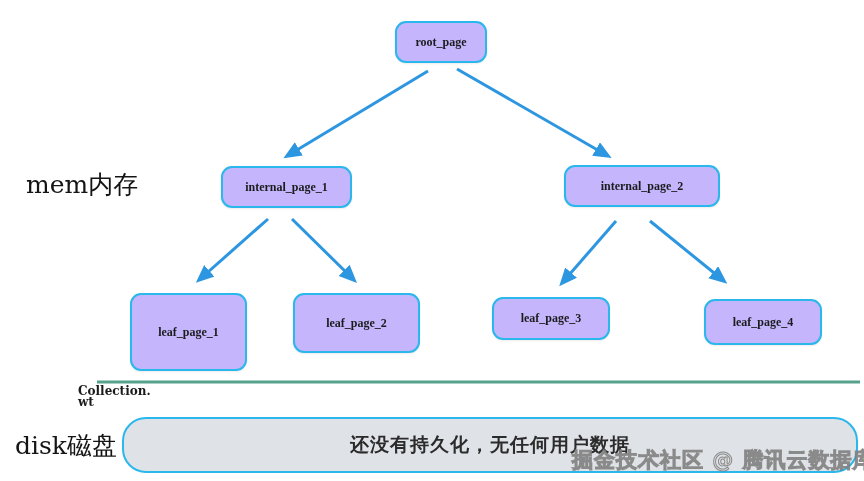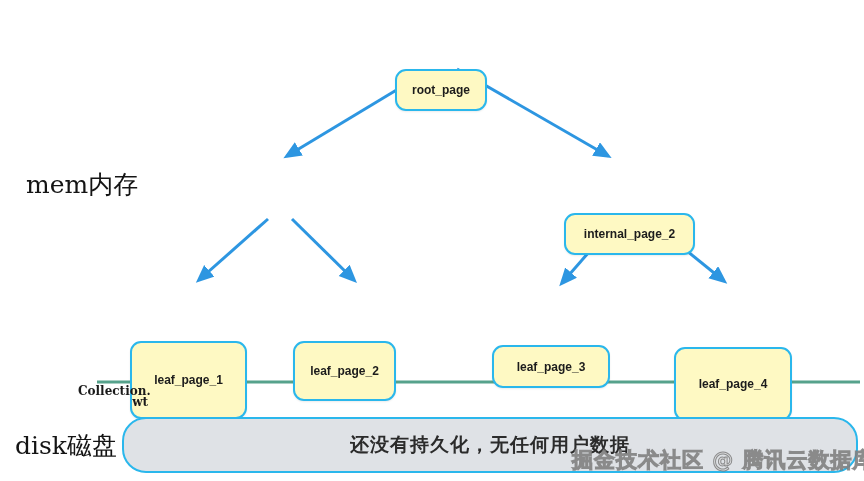--- a/index.html
+++ b/index.html
@@ -10,47 +10,46 @@
     --disk-box-border:#2ab7ec;
   }
   html,body{margin:0;padding:0;background:#fff;}
   .canvas{
     position:relative;width:864px;height:481px;background:#fff;overflow:hidden;
     font-family:"DejaVu Sans","Liberation Sans",sans-serif;
   }
   .svg-layer{position:absolute;left:0;top:0;width:864px;height:481px;pointer-events:none;}
   .node{
     position:absolute;display:flex;align-items:center;justify-content:center;
-    background:#fef9c3;border:2px solid var(--node-border,#2ab7ec);border-radius:11px;
-    font-family:Liberation Sans, sans-serif;
+    background:#c4b5fd;border:2px solid var(--node-border,#2ab7ec);border-radius:11px;
+    font-family:Liberation Serif, serif;
     font-weight:bold;font-size:12px;color:#1c1c1c;
     box-shadow:0 1px 2px rgba(0,0,0,0.08);
     box-sizing:border-box;
-    margin-top:48px;
   }
   .node-root{left:395px;top:21px;width:92px;height:42px;}
   .node-internal-1{left:221px;top:166px;width:131px;height:42px;}
-  .node-internal-2{left:564px;top:165px;width:131px;height:42px;}
+  .node-internal-2{left:564px;top:165px;width:156px;height:42px;}
   .node-leaf-1{left:130px;top:293px;width:117px;height:78px;}
-  .node-leaf-2{left:293px;top:293px;width:103px;height:60px;}
+  .node-leaf-2{left:293px;top:293px;width:127px;height:60px;}
   .node-leaf-3{left:492px;top:297px;width:118px;height:43px;}
-  .node-leaf-4{left:674px;top:299px;width:118px;height:74px;}
+  .node-leaf-4{left:704px;top:299px;width:118px;height:46px;}
   .section-label{
     position:absolute;font-family:"DejaVu Serif","Liberation Serif",serif;
     font-size:25px;font-weight:500;color:#141414;white-space:nowrap;
   }
   .label-mem{left:26px;top:168px;}
   .label-disk{left:15px;top:429px;}
   .file-label{
     position:absolute;left:78px;top:386px;width:86px;
     font-family:"DejaVu Serif","Liberation Serif",serif;
     font-weight:bold;font-size:12px;line-height:11px;color:#1a1a1a;
   }
   .file-label .l1{display:block;}
-  .file-label .l2{display:block;text-align:right;width:70px;}
+  .file-label .l2{display:block;text-align:left;width:70px;}
   .disk-box{
     position:absolute;left:122px;top:417px;width:736px;height:56px;
     background:var(--disk-box-fill,#dfe2e6);
     border:2px solid var(--disk-box-border,#2ab7ec);
     border-radius:24px;box-sizing:border-box;
     display:flex;align-items:center;justify-content:center;
   }
   .disk-box-text{
     font-family:"DejaVu Serif","Liberation Serif",serif;
     font-weight:bold;font-size:19px;color:#2b2b2b;letter-spacing:1px;
@@ -87,20 +86,23 @@
       <line x1="650" y1="221" x2="724" y2="281" marker-end="url(#arrowhead)"></line>
     </g>
   </svg>
 
   <div class="section-label label-disk">disk磁盘</div>
   <div class="section-label label-mem">mem内存</div>
 
   <div class="node node-root">
     <span>root_page</span>
   </div>
+  <div class="node node-internal-1">
+    <span>internal_page_1</span>
+  </div>
   <div class="node node-internal-2">
     <span>internal_page_2</span>
   </div>
   <div class="node node-leaf-1">
     <span>leaf_page_1</span>
   </div>
   <div class="node node-leaf-2">
     <span>leaf_page_2</span>
   </div>
   <div class="node node-leaf-3">

